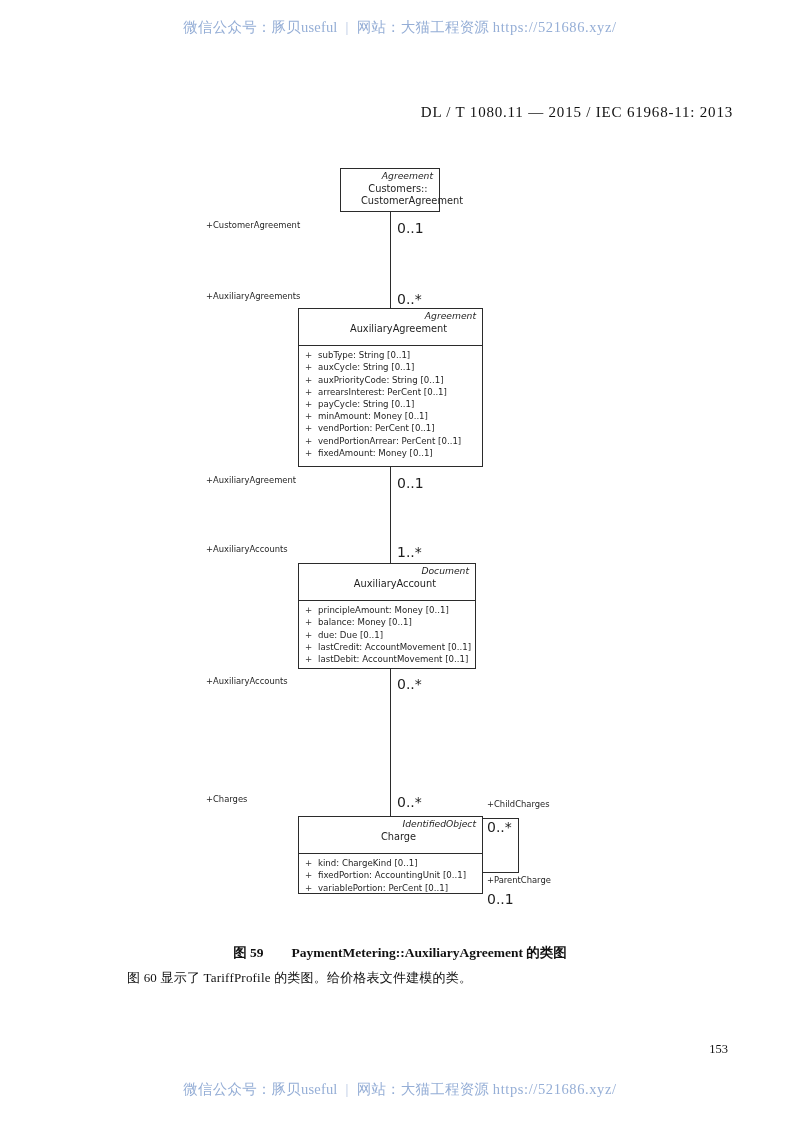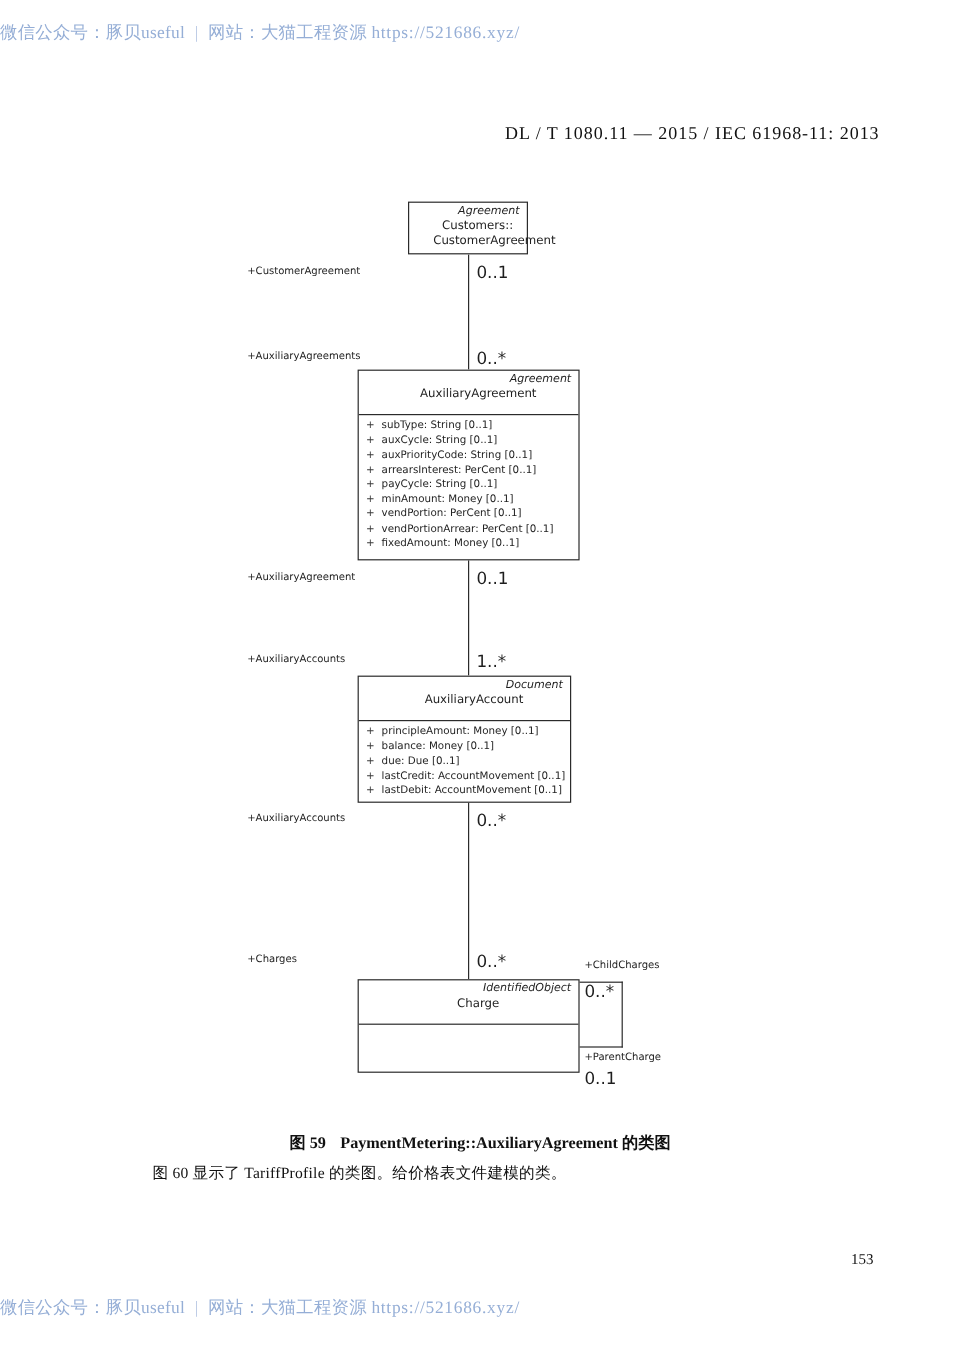--- a/index.html
+++ b/index.html
@@ -14,21 +14,21 @@
     font-family: "Liberation Serif", "DejaVu Serif", serif;
     color: #1a1a1a;
     overflow: hidden;
   }
 
   
   .watermark {
     position: absolute;
     left: 0;
     width: 800px;
-    text-align: left;
+    text-align: center;
     color: #95aed6;
     font-size: 14.5px;
     letter-spacing: 0.2px;
     white-space: nowrap;
   }
   .watermark .sep {
     color: #b6c6e3;
     padding: 0 8px;
   }
   .watermark .url {
@@ -136,21 +136,21 @@
     position: absolute;
     top: 944px;
     left: 0;
     width: 800px;
     text-align: center;
     font-size: 13.5px;
     font-weight: bold;
     color: #111;
     white-space: nowrap;
   }
-  #fig-caption .num { padding-right: 12px; margin-top: 21px; }
+  #fig-caption .num { padding-right: 28px; margin-top: 21px; }
   #body-para {
     position: absolute;
     top: 969px;
     left: 127px;
     font-size: 13px;
     color: #111;
     letter-spacing: 0.2px;
     white-space: nowrap;
   }
   #page-number {
@@ -225,20 +225,25 @@
   <div class="vline" style="left:390px; top:669px; height:147px;"></div>
   <div class="role r-right" style="left:206px; top:677px; width:180px;">+AuxiliaryAccounts</div>
   <div class="mult" style="left:397px; top:677px;">0..*</div>
   <div class="role r-right" style="left:206px; top:795px; width:180px;">+Charges</div>
   <div class="mult" style="left:397px; top:795px;">0..*</div>
 
   <div class="umlbox" style="left:298px; top:816px; width:185px; height:78px;">
     <div class="stereo">IdentifiedObject</div>
     <div class="cname">Charge</div>
     <div class="divider"></div>
+    <div class="attrs">
+      <div class="attr"><span class="vis">+</span><span>kind: ChargeKind [0..1]</span></div>
+      <div class="attr"><span class="vis">+</span><span>fixedPortion: AccountingUnit [0..1]</span></div>
+      <div class="attr"><span class="vis">+</span><span>variablePortion: PerCent [0..1]</span></div>
+    </div>
   </div>
 
   <div class="hline" style="left:483px; top:818px; width:36px;"></div>
   <div class="vline" style="left:518px; top:818px; height:55px;"></div>
   <div class="hline" style="left:483px; top:872px; width:36px;"></div>
   <div class="role" style="left:487px; top:800px;">+ChildCharges</div>
   <div class="mult" style="left:487px; top:820px;">0..*</div>
   <div class="role" style="left:487px; top:876px;">+ParentCharge</div>
   <div class="mult" style="left:487px; top:892px;">0..1</div>
 

